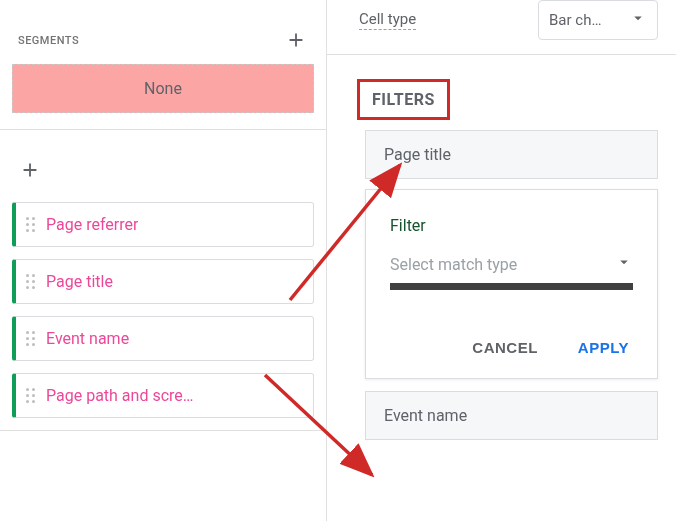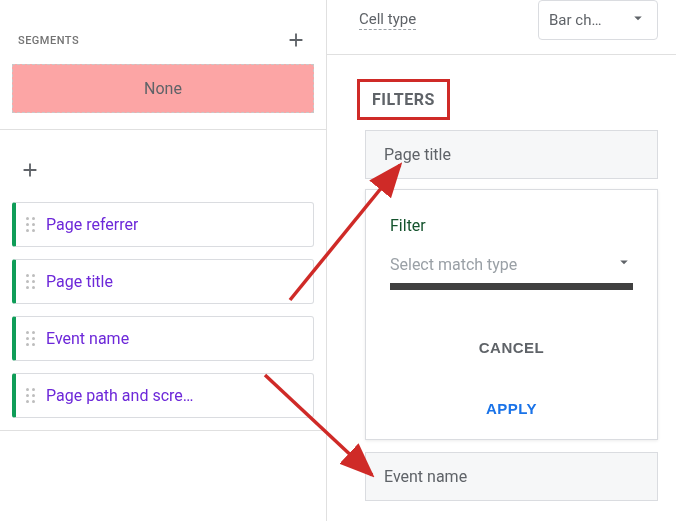--- a/index.html
+++ b/index.html
@@ -83,21 +83,21 @@
       margin-right: 10px;
     }
     .drag-handle span {
       width: 3px;
       height: 3px;
       background: #bdbdbd;
       border-radius: 50%;
     }
     .dimension-label {
       font-size: 16px;
-      color: #6d28d9;
+      color: #ec4899;
       white-space: nowrap;
       overflow: hidden;
       text-overflow: ellipsis;
     }
     
     .cell-type-row {
       display: flex;
       align-items: center;
       justify-content: space-between;
       padding: 0 18px 14px 32px;
@@ -185,21 +185,20 @@
       padding: 4px 0 8px 0;
       color: #5f6368;
       outline: none;
     }
     .expr-input::placeholder { color: #9aa0a6; }
     .popup-actions {
       display: flex;
       justify-content: flex-end;
       gap: 32px;
       margin-top: 22px;
-      flex-direction: column;
     }
     .popup-btn {
       background: none;
       border: none;
       font-size: 15px;
       font-weight: 600;
       letter-spacing: 0.5px;
       cursor: pointer;
       padding: 6px 4px;
     }

